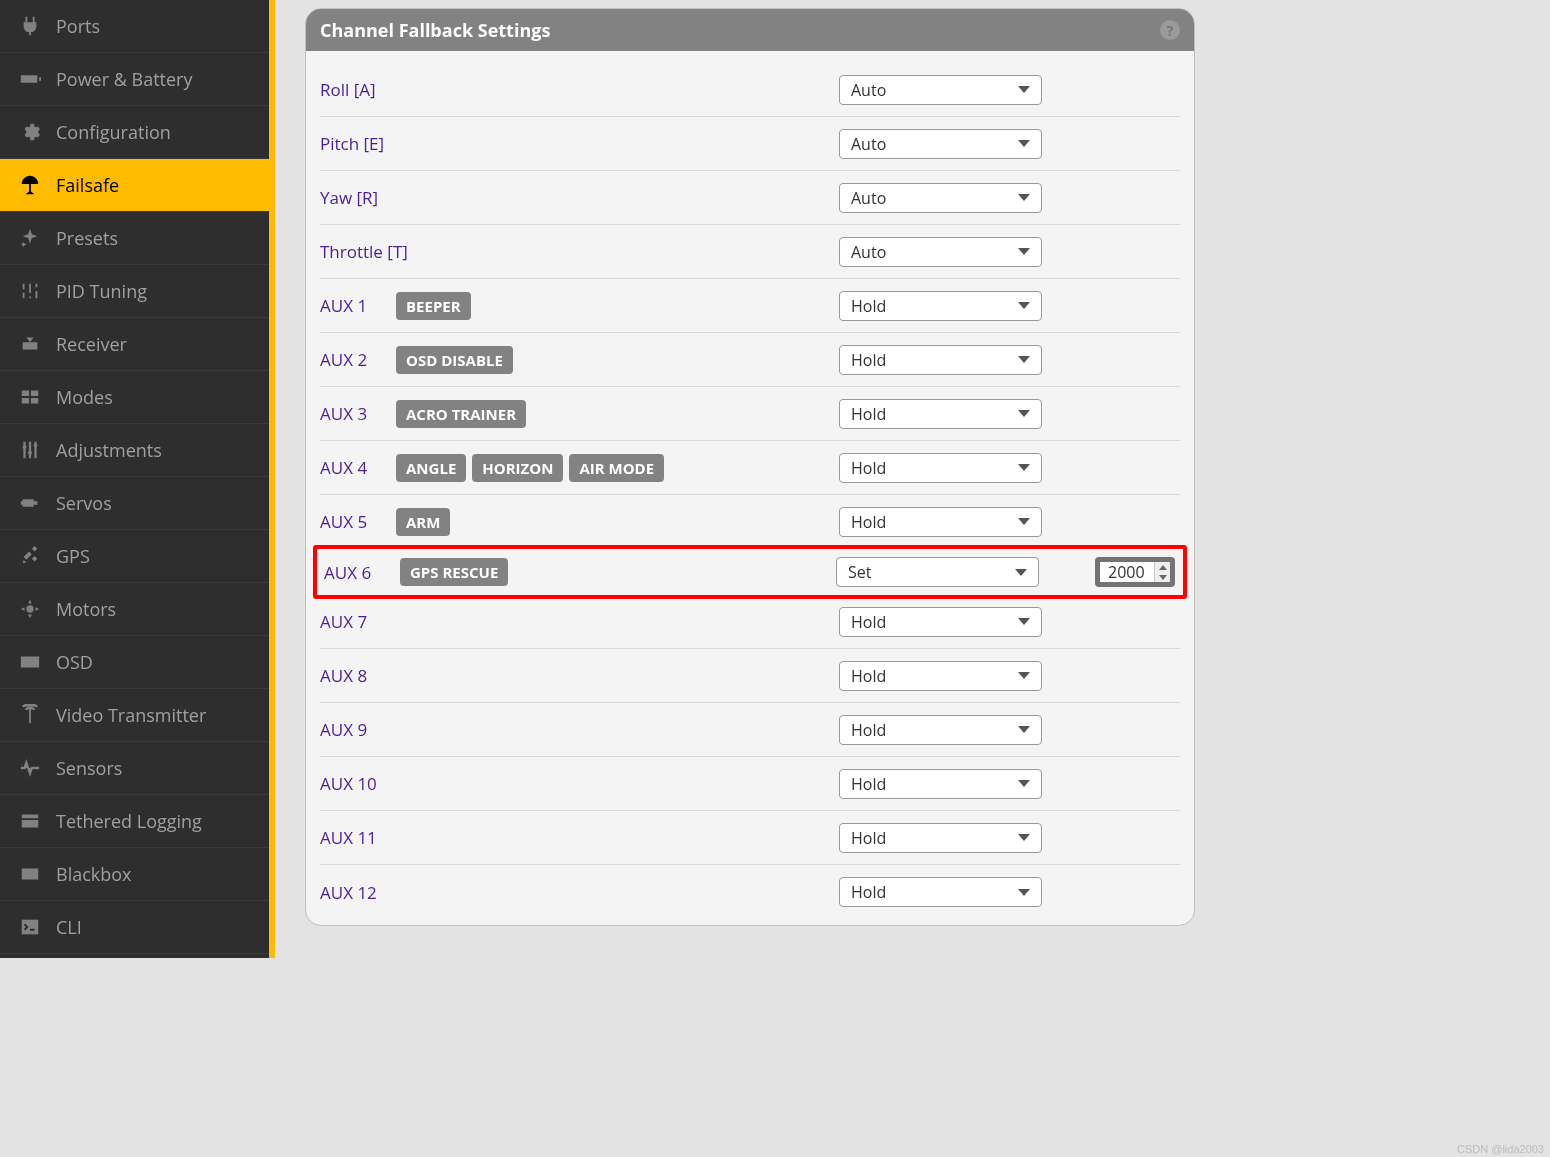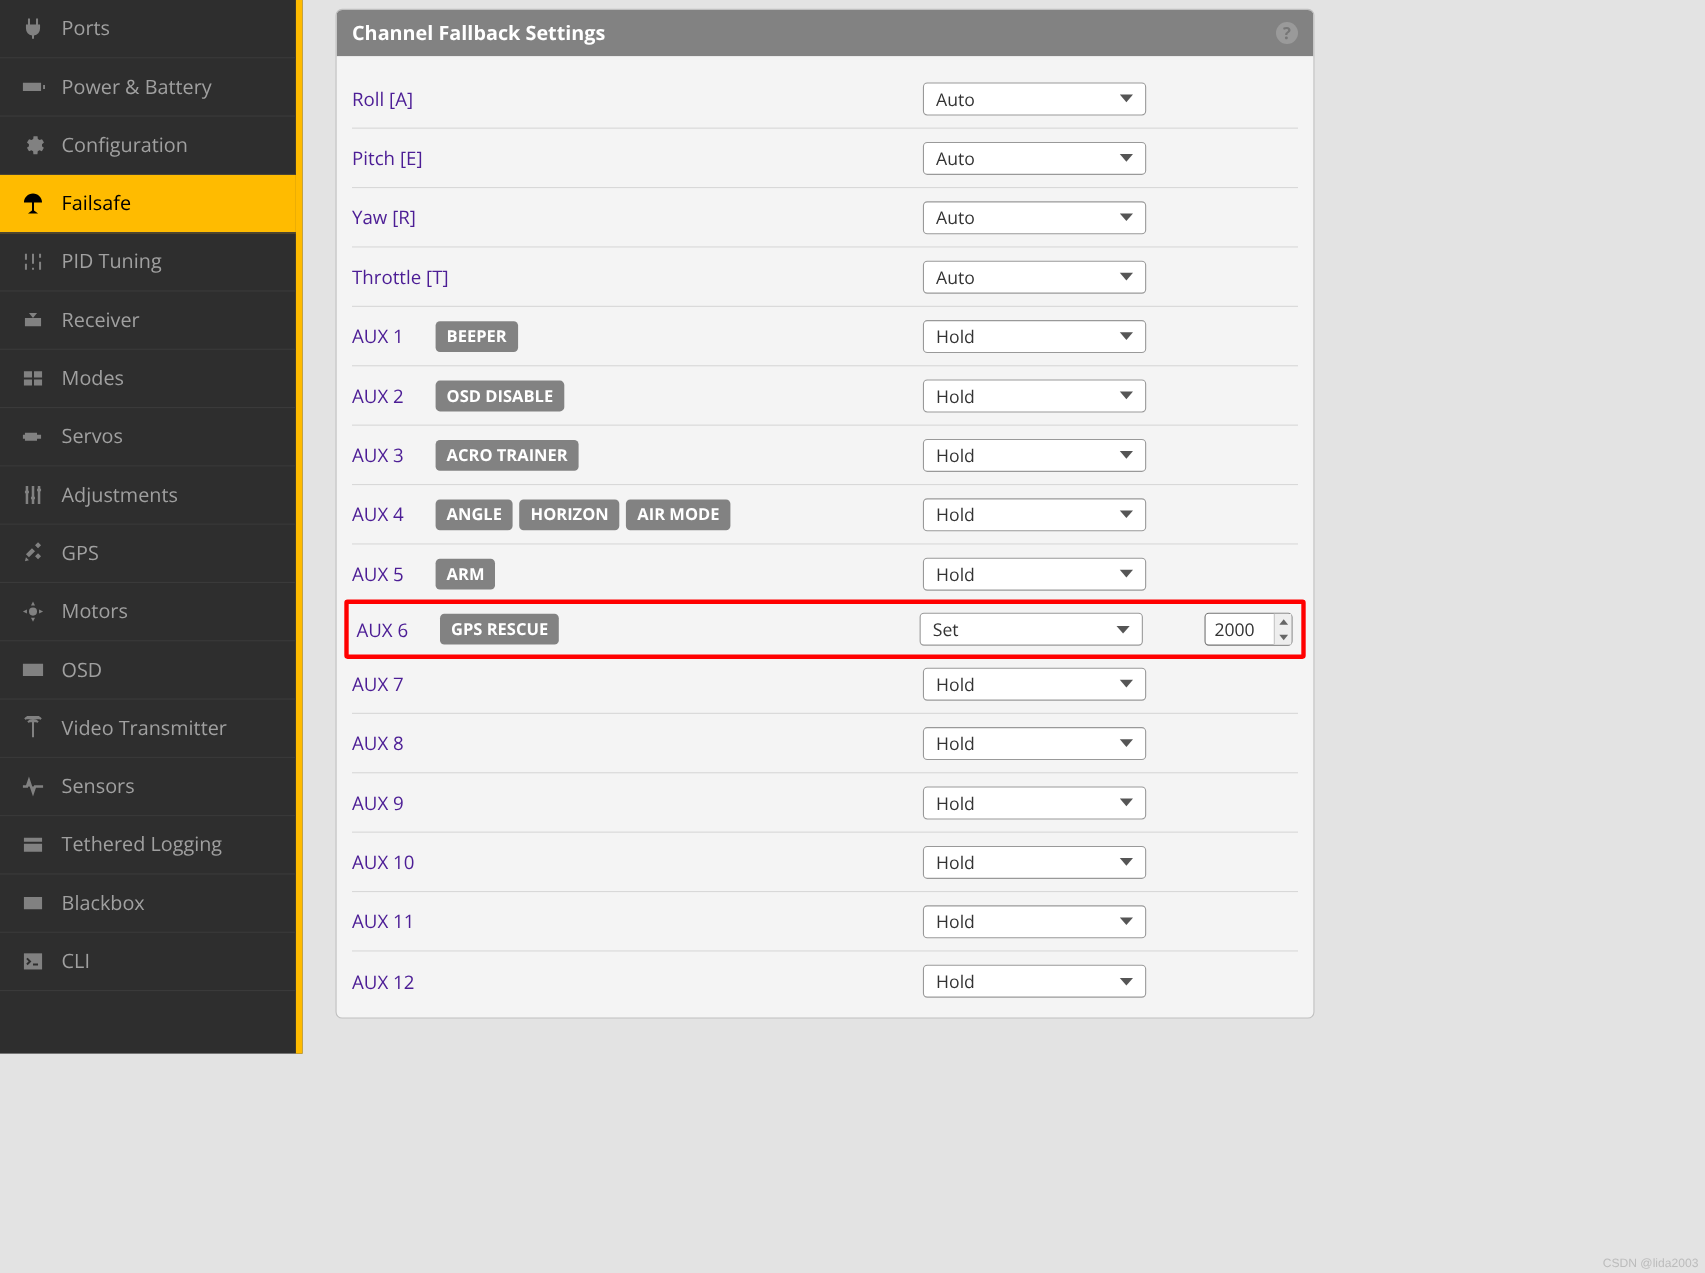--- a/index.html
+++ b/index.html
@@ -46,21 +46,21 @@
   .sidebar-item.active .icon svg * { fill: #000; }
 
   .main {
     flex: 1;
     padding: 8px 0 0 30px;
   }
 
   .panel {
     width: 890px;
     border: 1px solid #c0c0c0;
-    border-radius: 6px;
+    border-radius: 16px;
     overflow: hidden;
     background: #f4f4f4;
   }
   .panel-head {
     background: #828282;
     color: #fff;
     font-weight: 700;
     padding: 9px 14px;
     font-size: 18px;
     display: flex;
@@ -122,21 +122,21 @@
     border-right:6px solid transparent;
     border-top:7px solid #555;
   }
 
   .numspin {
     position:absolute;
     left: 778px;
     width: 80px;
     height: 30px;
     background:#fff;
-    border:1px solid #737373;
+    border:5px solid #737373;
     border-radius:4px;
     display:flex;
     align-items:center;
     padding-left:8px;
     font-size:16px;
     color:#333;
   }
   .spinbtns{
     position:absolute; right:0; top:0; bottom:0; width:16px;
     background:#eee;
@@ -195,20 +195,28 @@
       <span class="icon">
         <svg viewBox="0 0 24 24">
           <path d="M12 2C7 2 3 6 3 11h18c0-5-4-9-9-9zm-1 9v8l-4 3h10l-4-3v-8h-2z"></path>
         </svg>
       </span>
       <span class="lbl">Failsafe</span>
     </div>
     <div class="sidebar-item">
       <span class="icon">
         <svg viewBox="0 0 24 24">
+          <path d="M12 2l2 6 6 2-6 2-2 6-2-6-6-2 6-2 2-6zM5 16l1 2 2 1-2 1-1 2-1-2-2-1 2-1 1-2z"></path>
+        </svg>
+      </span>
+      <span class="lbl">Presets</span>
+    </div>
+    <div class="sidebar-item">
+      <span class="icon">
+        <svg viewBox="0 0 24 24">
           <path d="M4 4h2v6H4zM4 14h2v6H4zM11 4h2v10h-2zM11 18h2v2h-2zM18 4h2v4h-2zM18 12h2v8h-2z"></path>
         </svg>
       </span>
       <span class="lbl">PID Tuning</span>
     </div>
     <div class="sidebar-item">
       <span class="icon">
         <svg viewBox="0 0 24 24">
           <path d="M4 10h16v8H4zM8 5l4 5 4-5M10 14h4v2h-4z"></path>
         </svg>
@@ -219,32 +227,32 @@
       <span class="icon">
         <svg viewBox="0 0 24 24">
           <path d="M3 5h8v6H3zM13 5h8v6h-8zM3 13h8v6H3zM13 13h8v6h-8z"></path>
         </svg>
       </span>
       <span class="lbl">Modes</span>
     </div>
     <div class="sidebar-item">
       <span class="icon">
         <svg viewBox="0 0 24 24">
+          <path d="M6 3v18M4 9h4M12 3v18M10 15h4M18 3v18M16 7h4" stroke="#818181" stroke-width="2.5" fill="none"></path>
+        </svg>
+      </span>
+      <span class="lbl">Adjustments</span>
+    </div>
+    <div class="sidebar-item">
+      <span class="icon">
+        <svg viewBox="0 0 24 24">
           <path d="M4 8h12v8H4zM16 10h4v4h-4zM2 10h2v4H2z"></path>
         </svg>
       </span>
       <span class="lbl">Servos</span>
-    </div>
-    <div class="sidebar-item">
-      <span class="icon">
-        <svg viewBox="0 0 24 24">
-          <path d="M6 3v18M4 9h4M12 3v18M10 15h4M18 3v18M16 7h4" stroke="#818181" stroke-width="2.5" fill="none"></path>
-        </svg>
-      </span>
-      <span class="lbl">Adjustments</span>
     </div>
     <div class="sidebar-item">
       <span class="icon">
         <svg viewBox="0 0 24 24">
           <path d="M5 13l6-6 3 3-6 6zM14 4l3 3 3-3-3-3zM4 20l4-1-3-3zM17 12l3 3-3 3-3-3z"></path>
         </svg>
       </span>
       <span class="lbl">GPS</span>
     </div>
     <div class="sidebar-item">

